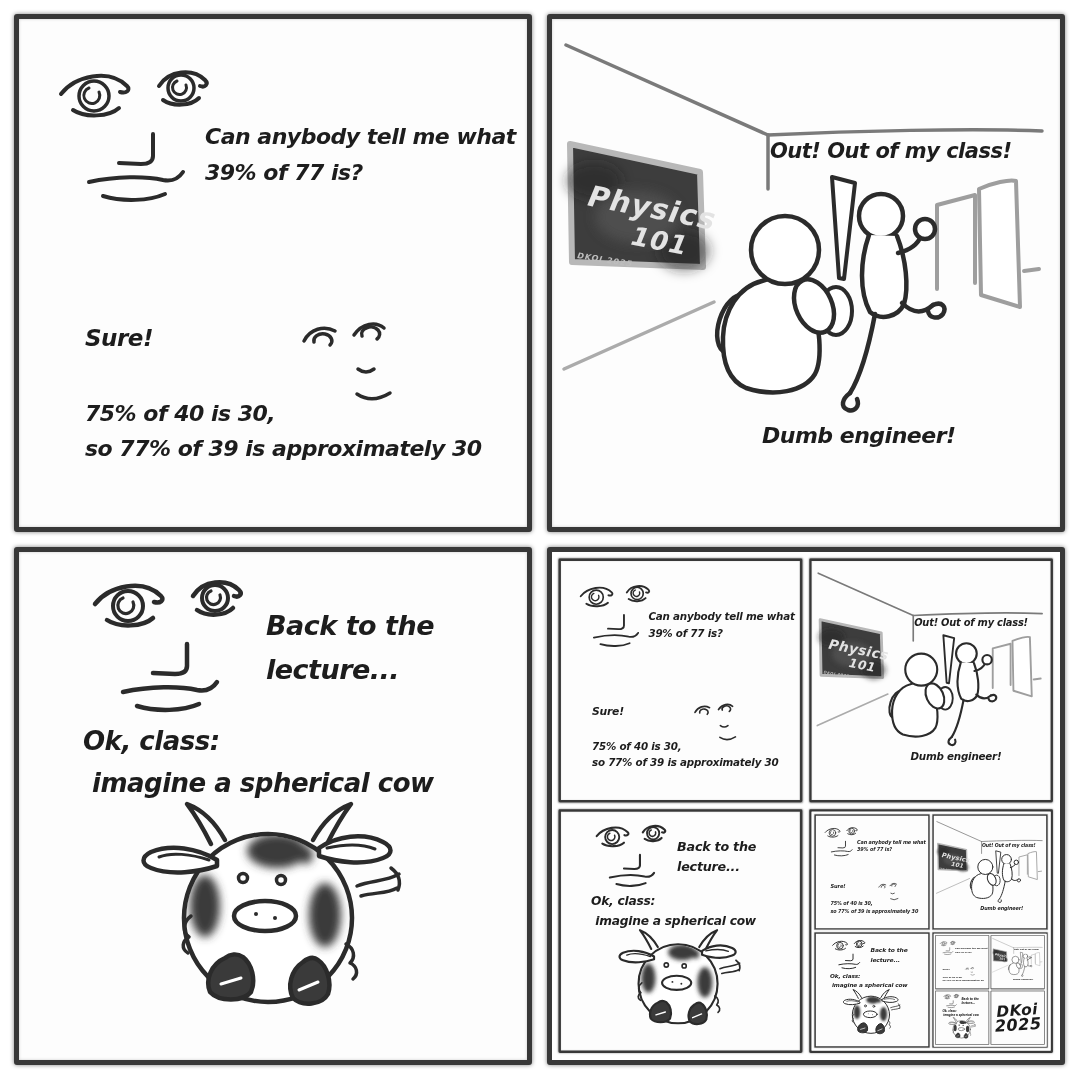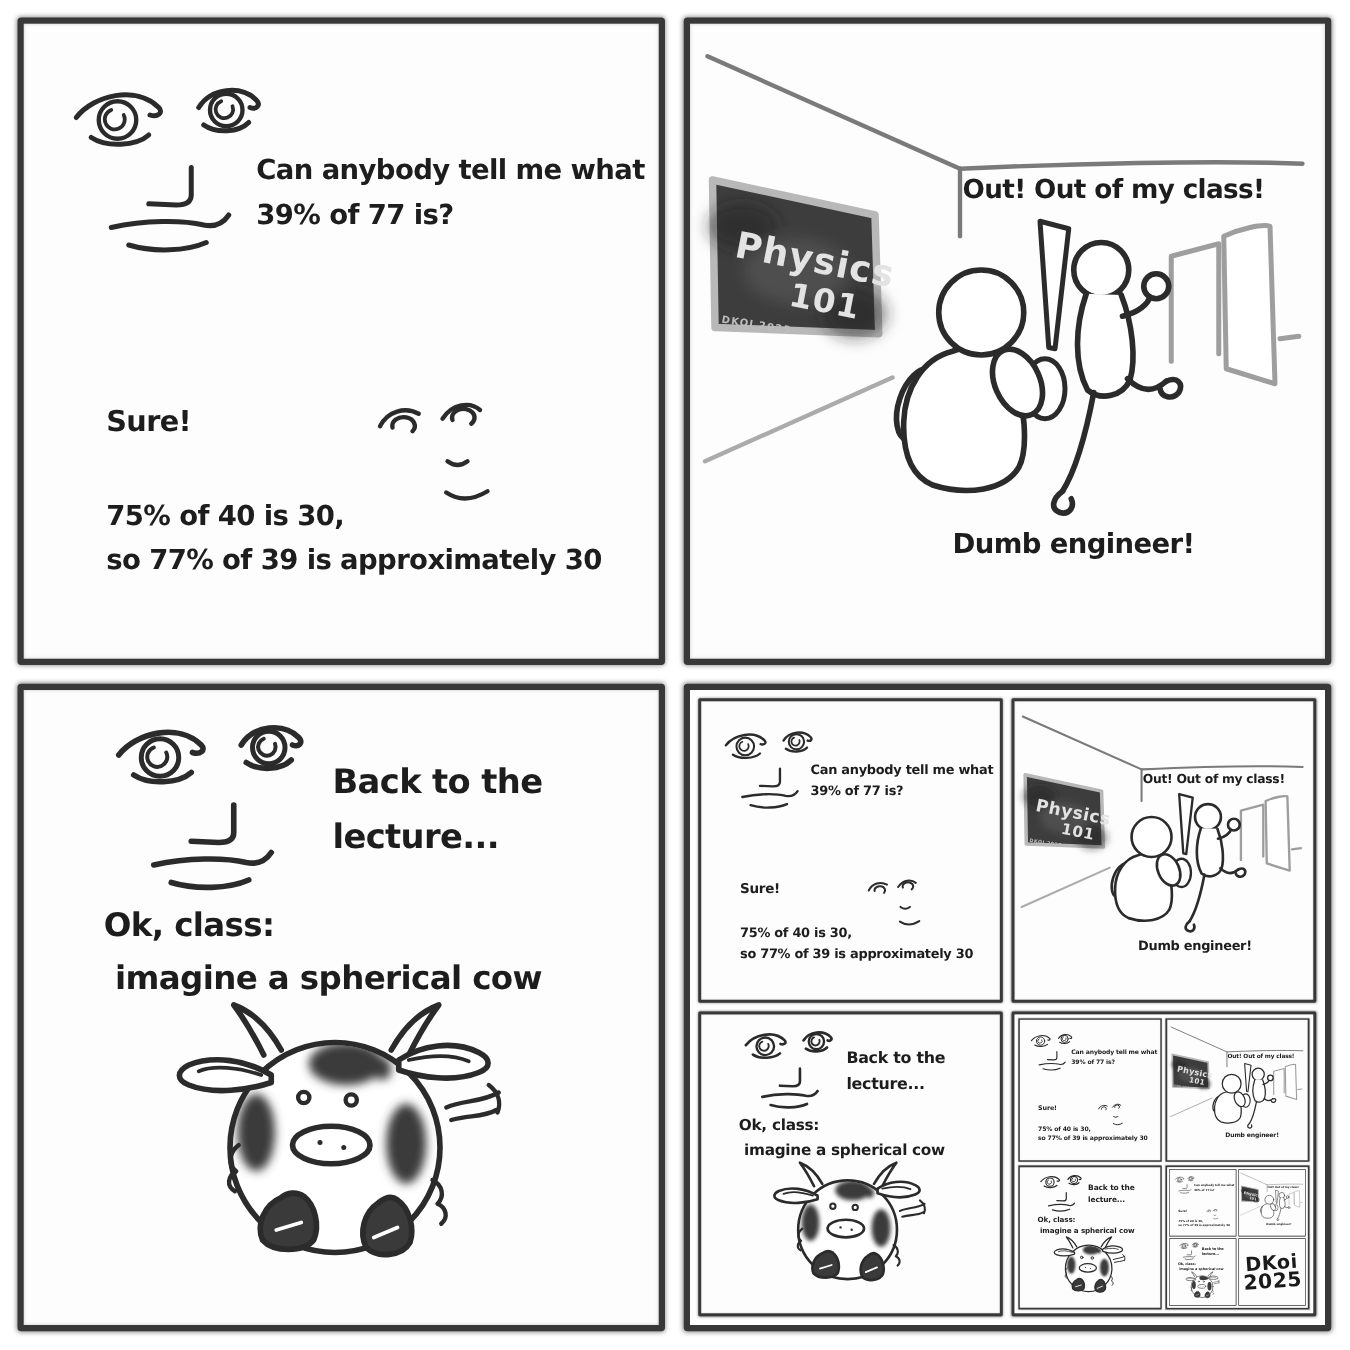--- a/index.html
+++ b/index.html
@@ -1,16 +1,16 @@
 <!DOCTYPE html>
 <html><head>
 <meta charset="utf-8">
 <style>
   html,body{margin:0;padding:0;width:1080px;height:1080px;overflow:hidden;background:#ffffff;}
-  #stage{position:relative;width:868px;height:1080px;background:#14532d;}
+  #stage{position:relative;width:868px;height:1080px;background:#14532d;font-style:italic;}
 
   .comic-root{position:relative;width:1080px;height:1080px;background:#ffffff;}
 
   .panel{position:absolute;width:508px;height:508px;background:#fdfdfd;
          border:5px solid #383838;border-radius:3px;
          box-shadow:0 0 4px rgba(20,20,20,.55), inset 0 0 3px rgba(20,20,20,.22);}
   .p1{left:14px;top:14px}
   .p2{left:547px;top:14px}
   .p3{left:14px;top:547px}
   .p4{left:547px;top:547px}

